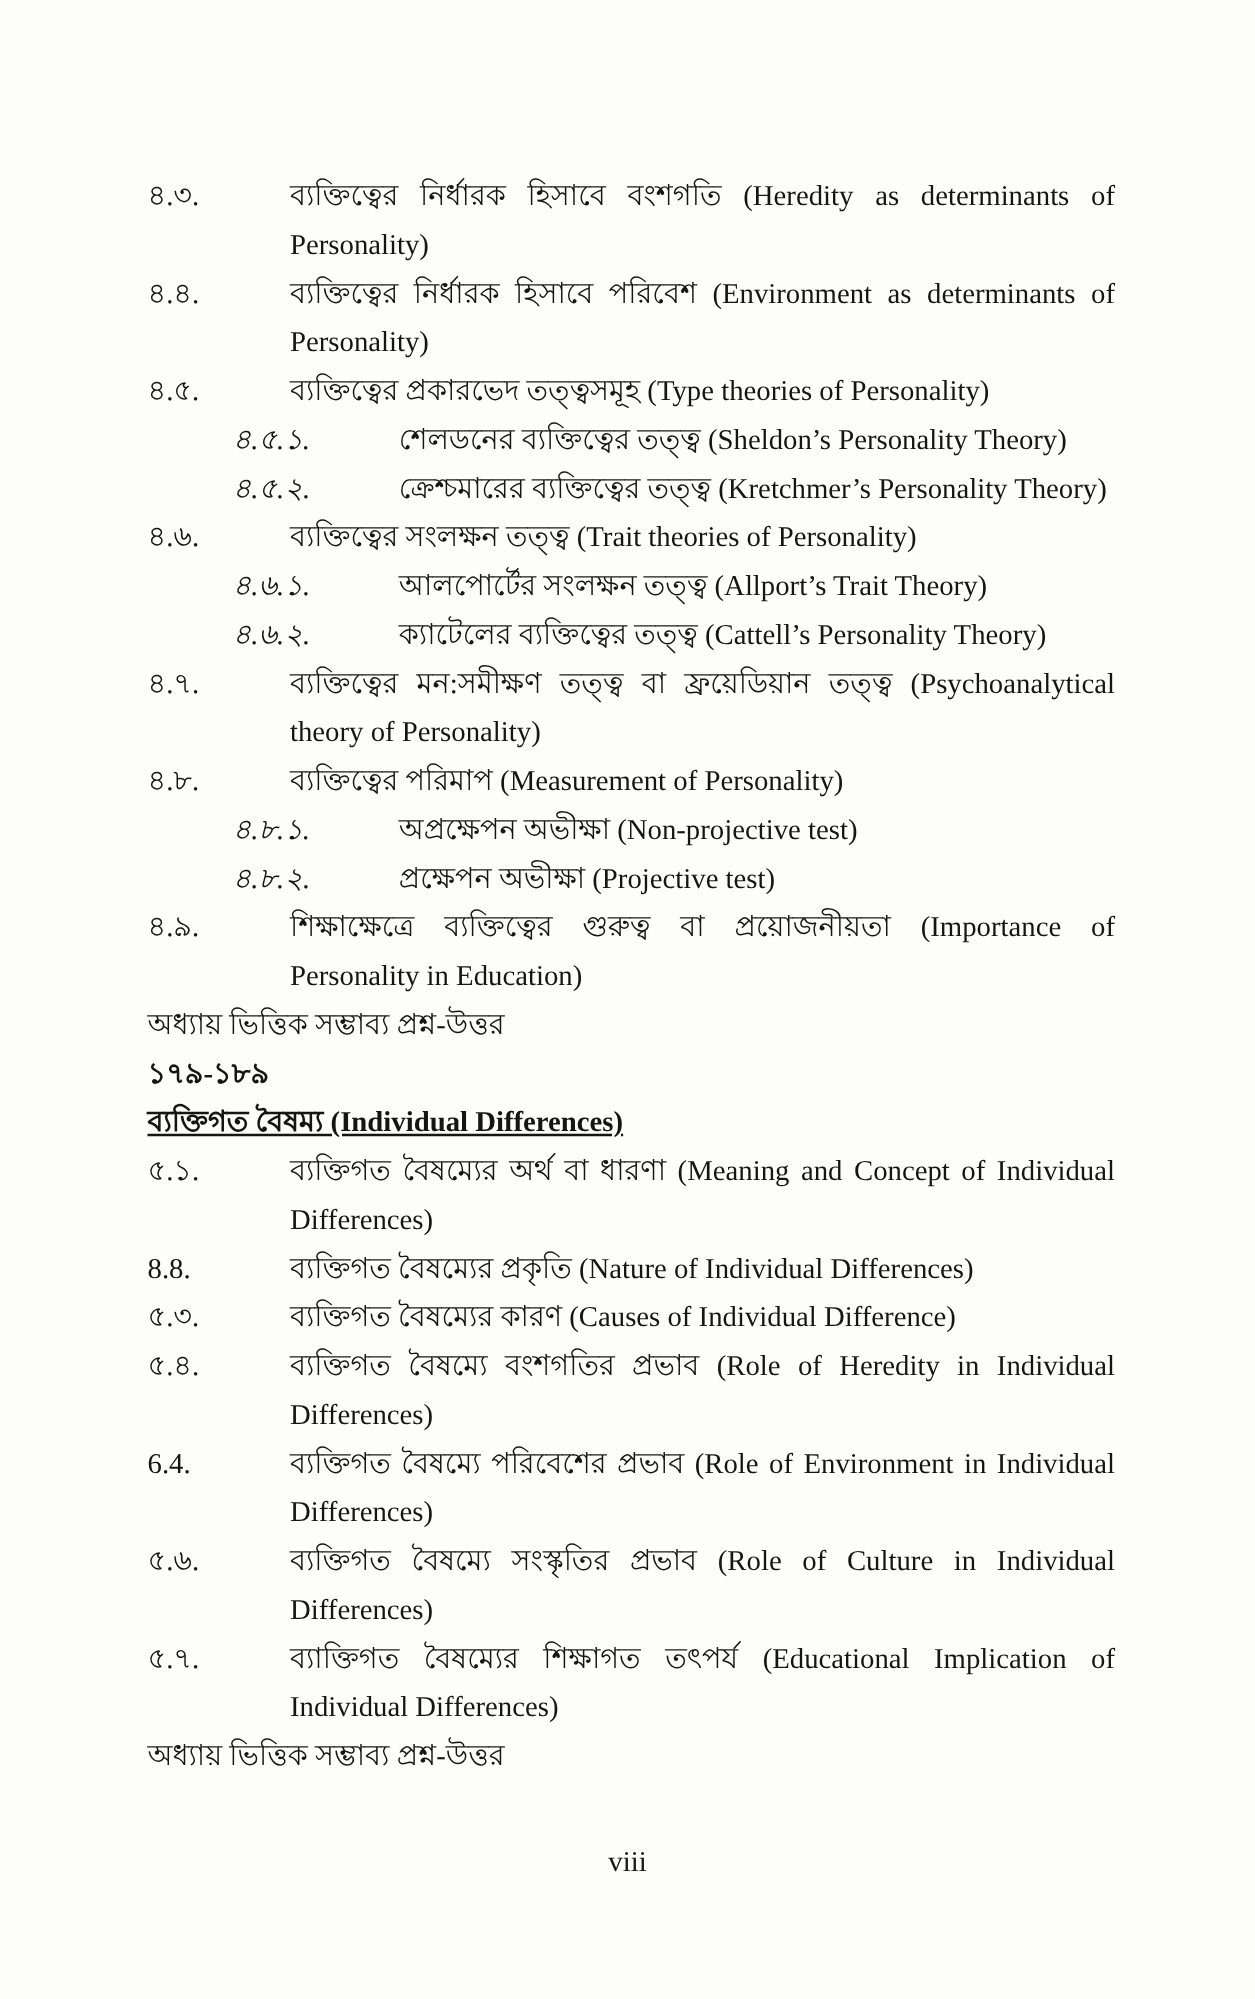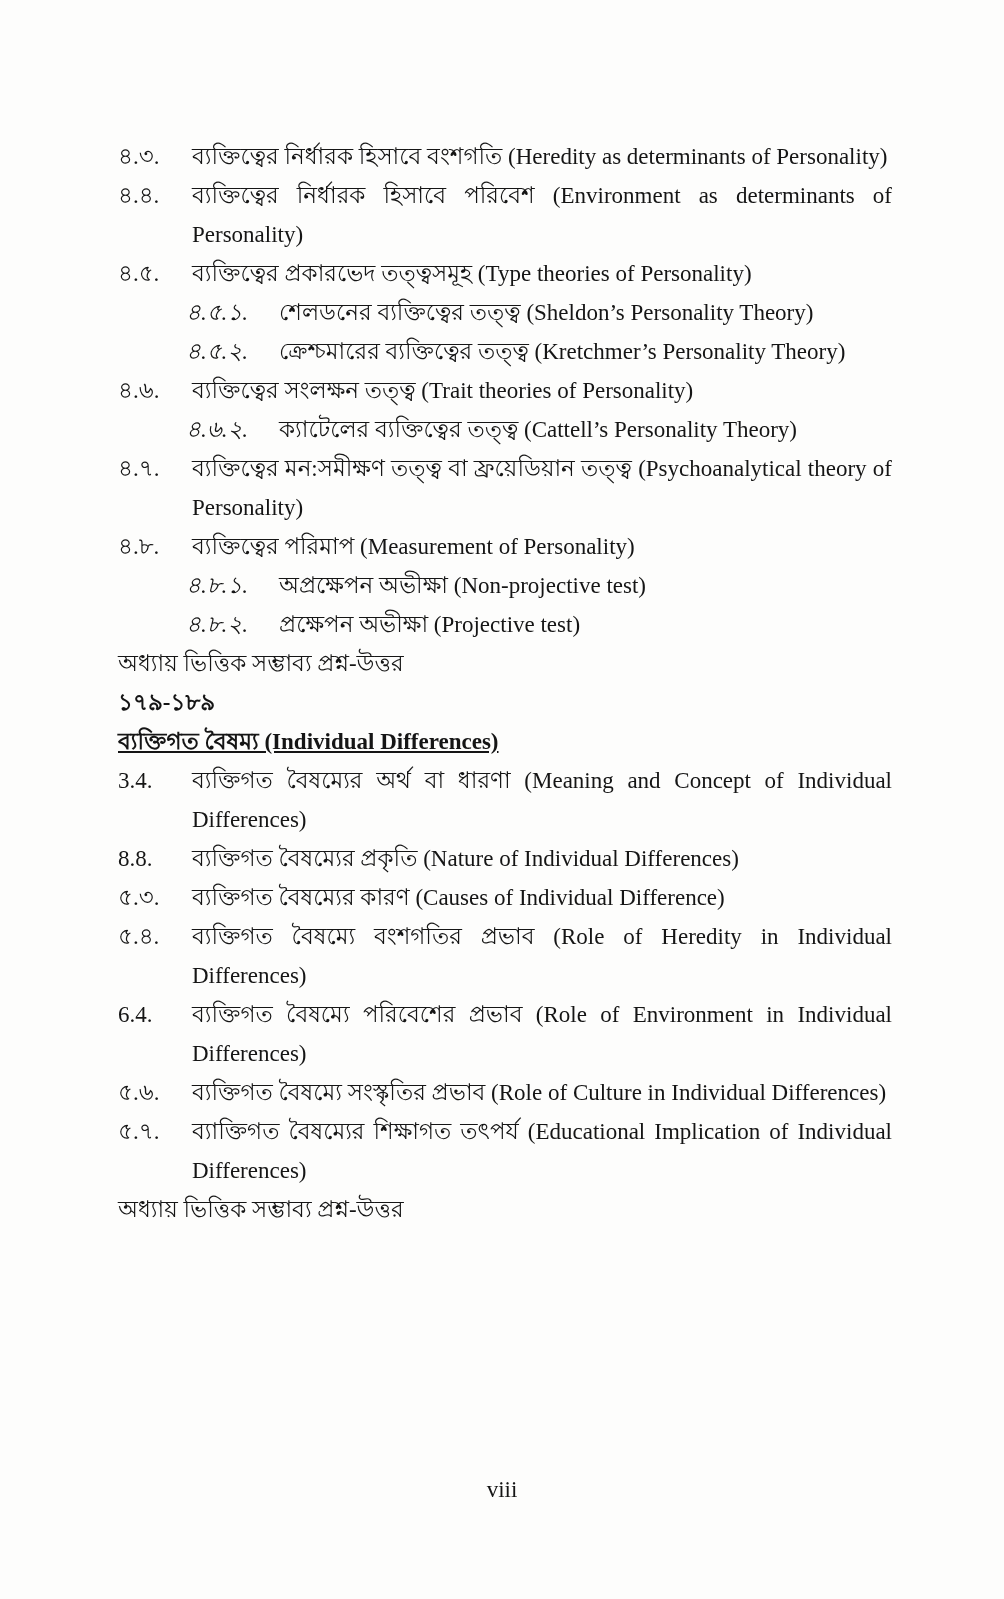--- a/index.html
+++ b/index.html
@@ -14,21 +14,21 @@
   .toc {
     position: absolute;
     left: 118px;
     top: 137px;
     width: 774px;
     font-size: 23px;
     line-height: 39px;
   }
   .entry { display: flex; justify-content: flex-end; }
   .entry .num { flex: 0 0 74px; }
-  .entry .txt { flex: 1 1 auto; text-align: justify; }
+  .entry .txt { flex: 1 1 auto; text-align: justify; margin-left: 40px; }
   .entry.lvl2 { padding-left: 68px; }
   .entry.lvl2 .num { flex: 0 0 93px; font-style: italic; }
   .plain-line { text-align: left; }
   .unit-heading-row {
     display: flex;
     justify-content: space-between;
     font-weight: bold;
   }
   .unit-title { font-weight: bold; text-decoration: underline; }
   .page-footer {
@@ -64,49 +64,57 @@
   </div>
   <div class="entry lvl2">
     <span class="num">৪.৫.২.</span>
     <span class="txt">ক্রেশ্চমারের ব্যক্তিত্বের তত্ত্ব (Kretchmer’s Personality Theory)</span>
   </div>
   <div class="entry lvl1">
     <span class="num">৪.৬.</span>
     <span class="txt">ব্যক্তিত্বের সংলক্ষন তত্ত্ব (Trait theories of Personality)</span>
   </div>
   <div class="entry lvl2">
+    <span class="num">৪.৬.১.</span>
+    <span class="txt">আলপোর্টের সংলক্ষন তত্ত্ব (Allport’s Trait Theory)</span>
+  </div>
+  <div class="entry lvl2">
     <span class="num">৪.৬.২.</span>
     <span class="txt">ক্যাটেলের ব্যক্তিত্বের তত্ত্ব (Cattell’s Personality Theory)</span>
   </div>
   <div class="entry lvl1">
     <span class="num">৪.৭.</span>
     <span class="txt">ব্যক্তিত্বের মন:সমীক্ষণ তত্ত্ব বা ফ্রয়েডিয়ান তত্ত্ব (Psychoanalytical theory of Personality)</span>
   </div>
   <div class="entry lvl1">
     <span class="num">৪.৮.</span>
     <span class="txt">ব্যক্তিত্বের পরিমাপ (Measurement of Personality)</span>
   </div>
   <div class="entry lvl2">
     <span class="num">৪.৮.১.</span>
     <span class="txt">অপ্রক্ষেপন অভীক্ষা (Non-projective test)</span>
   </div>
   <div class="entry lvl2">
     <span class="num">৪.৮.২.</span>
     <span class="txt">প্রক্ষেপন অভীক্ষা (Projective test)</span>
   </div>
+  <div class="entry lvl1">
+    <span class="num">৪.৯.</span>
+    <span class="txt">শিক্ষাক্ষেত্রে ব্যক্তিত্বের গুরুত্ব বা প্রয়োজনীয়তা (Importance of Personality in Education)</span>
+  </div>
 
   <div class="plain-line">অধ্যায় ভিত্তিক সম্ভাব্য প্রশ্ন-উত্তর</div>
 
   <div class="unit-heading-row">
     <span>১৭৯-১৮৯</span>
   </div>
   <div class="unit-title">ব্যক্তিগত বৈষম্য (Individual Differences)</div>
 
   <div class="entry lvl1">
-    <span class="num">3.4.</span>
+    <span class="num">৫.১.</span>
     <span class="txt">ব্যক্তিগত বৈষম্যের অর্থ বা ধারণা (Meaning and Concept of Individual Differences)</span>
   </div>
   <div class="entry lvl1">
     <span class="num">8.8.</span>
     <span class="txt">ব্যক্তিগত বৈষম্যের প্রকৃতি (Nature of Individual Differences)</span>
   </div>
   <div class="entry lvl1">
     <span class="num">৫.৩.</span>
     <span class="txt">ব্যক্তিগত বৈষম্যের কারণ (Causes of Individual Difference)</span>
   </div>

